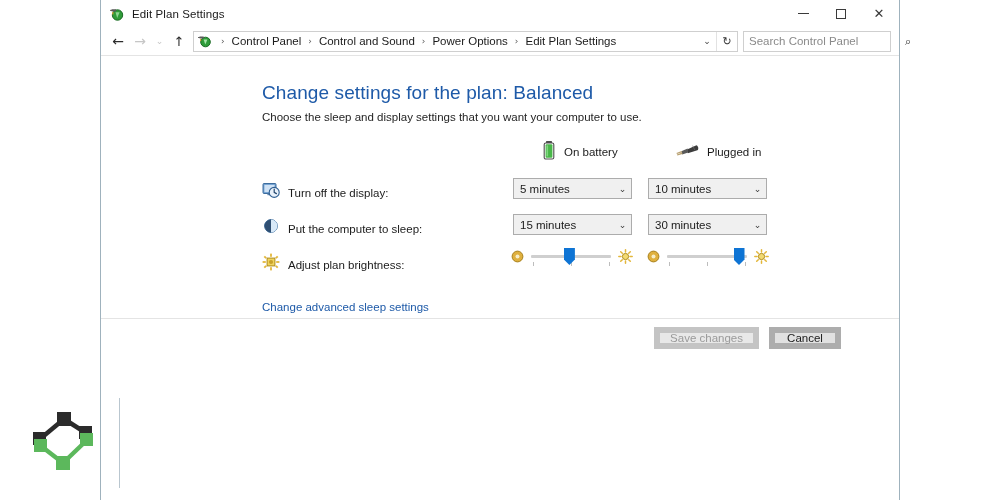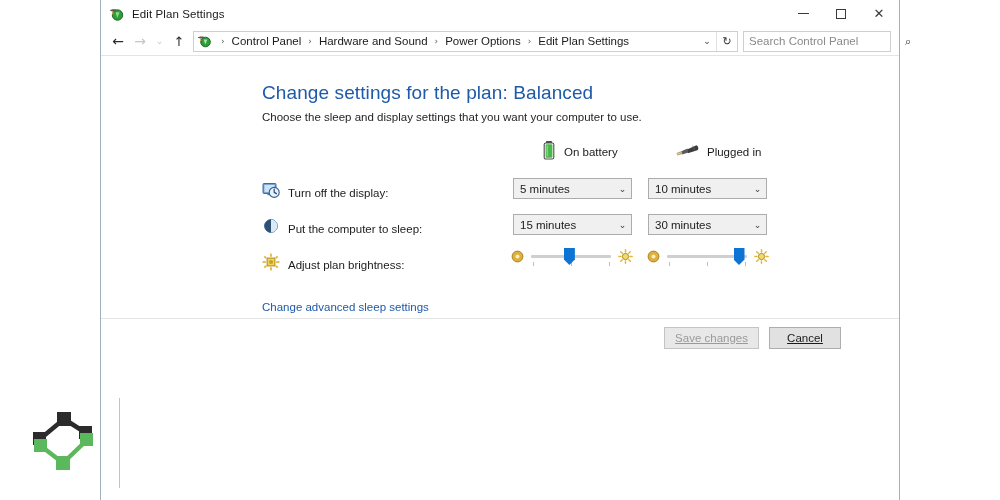--- a/index.html
+++ b/index.html
@@ -149,22 +149,22 @@
 
   
   .footer-sep { height: 1px; background: #e4e4e4; }
   .footer {
     height: 37px; display: flex; align-items: center; justify-content: flex-end;
     padding-right: 58px; background: #fff;
   }
   .btn {
     height: 22px; min-width: 72px; padding: 0 10px; box-sizing: border-box;
     font-size: 11.5px; font-family: "Liberation Sans", sans-serif;
-    border: 1px solid #14b8a6; background: #e1e1e1; color: #1b1b1b;
-    display: flex; align-items: center; justify-content: center; text-decoration: underline;
+    border: 6px solid #14b8a6; background: #e1e1e1; color: #1b1b1b;
+    display: flex; align-items: center; justify-content: center;
   }
   .btn.disabled { color: #9a9a9a; border-color: #c4c4c4; background: #e8e8e8; }
   .btn.cancel { background: #e1e1e1; border-color: #adadad; margin-left: 10px; }
 
   
   .logo { position: absolute; left: 22px; top: 398px; width: 180px; height: 90px; }
   .logo-mark { position: absolute; left: 6px; top: 8px; width: 72px; height: 68px; }
   .logo-divider {
     position: absolute; left: 97px; top: 0px; width: 1px; height: 90px; background: #b9c6cf;
   }
@@ -231,21 +231,21 @@
             <path d="M6.6 5.4 L10.4 5.4 L8.3 10.6 Z" fill="#a9e4ac"></path>
             <rect x="2.4" y="2.4" width="4.4" height="2" rx="0.4" fill="#5a5a5a"></rect>
             <rect x="1" y="3" width="1.8" height="0.8" fill="#3d3d3d"></rect>
             <rect x="3.1" y="4.9" width="1.1" height="2.2" fill="#e0a53a"></rect>
           </svg>
         </span>
         <div class="crumbs">
           <span class="crumb-sep">›</span>
           <span class="crumb">Control Panel</span>
           <span class="crumb-sep">›</span>
-          <span class="crumb">Hardware and Sound</span>
+          <span class="crumb">Control and Sound</span>
           <span class="crumb-sep">›</span>
           <span class="crumb">Power Options</span>
           <span class="crumb-sep">›</span>
           <span class="crumb">Edit Plan Settings</span>
         </div>
         <div class="addr-right">
           <div class="addr-chevron">
             <span>⌄</span>
           </div>
           <div class="addr-refresh">

